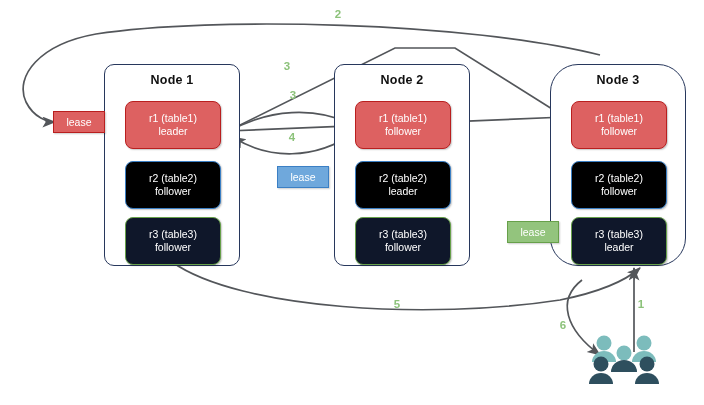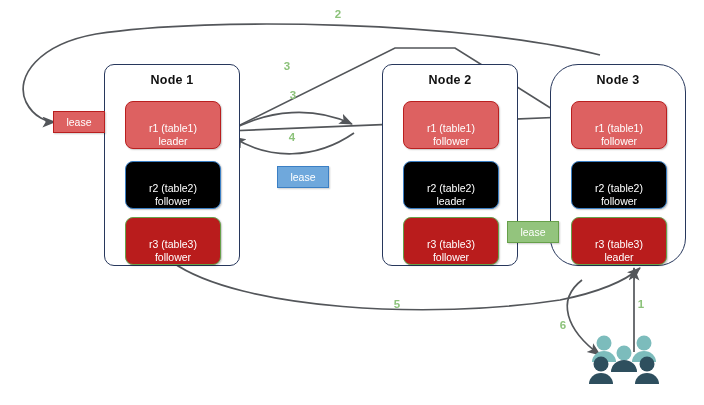--- a/index.html
+++ b/index.html
@@ -19,28 +19,28 @@
   .node-title{
     position:absolute;left:0;right:0;top:8px;
     text-align:center;
     font-size:12.5px;font-weight:bold;color:#111111;
     letter-spacing:.2px;
   }
   .replica{
     position:absolute;left:20px;width:96px;height:48px;
     border-radius:8px;
     box-sizing:border-box;
-    display:flex;align-items:flex-end;justify-content:center;
+    display:flex;align-items:center;justify-content:center;
     text-align:center;
     font-size:10.5px;color:#ffffff;line-height:1.22;
     box-shadow:1px 1px 1.5px rgba(0,0,0,.22);
   }
   .r-red{background:#dd6161;border:1.4px solid #b91f1f;}
   .r-blue{background:#000000;border:1.4px solid #3b7fc4;}
-  .r-green{background:#b91c1c;border:1.4px solid #67a04a;}
+  .r-green{background:#0f172a;border:1.4px solid #67a04a;}
 
   .lease{
     position:absolute;
     border-radius:0;
     box-sizing:border-box;
     display:flex;align-items:center;justify-content:center;
     font-size:10.5px;color:#ffffff;
     box-shadow:1px 1px 1.5px rgba(0,0,0,.2);
   }
 
@@ -97,21 +97,21 @@
         <span><span>r2 (table2)</span><br>
         <span>follower</span></span>
       </div>
 
       <div class="replica r-green" style="top:152px;">
         <span><span>r3 (table3)</span><br>
         <span>follower</span></span>
       </div>
     </div>
 
-    <div class="node-box" style="left:334px;top:64px;width:136px;height:202px;margin-left:48px;">
+    <div class="node-box" style="left:334px;top:64px;width:136px;height:202px;">
       <div class="node-title">Node 2</div>
 
       <div class="replica r-red" style="top:36px;">
         <span><span>r1 (table1)</span><br>
         <span>follower</span></span>
       </div>
 
       <div class="replica r-blue" style="top:96px;">
         <span><span>r2 (table2)</span><br>
         <span>leader</span></span>

